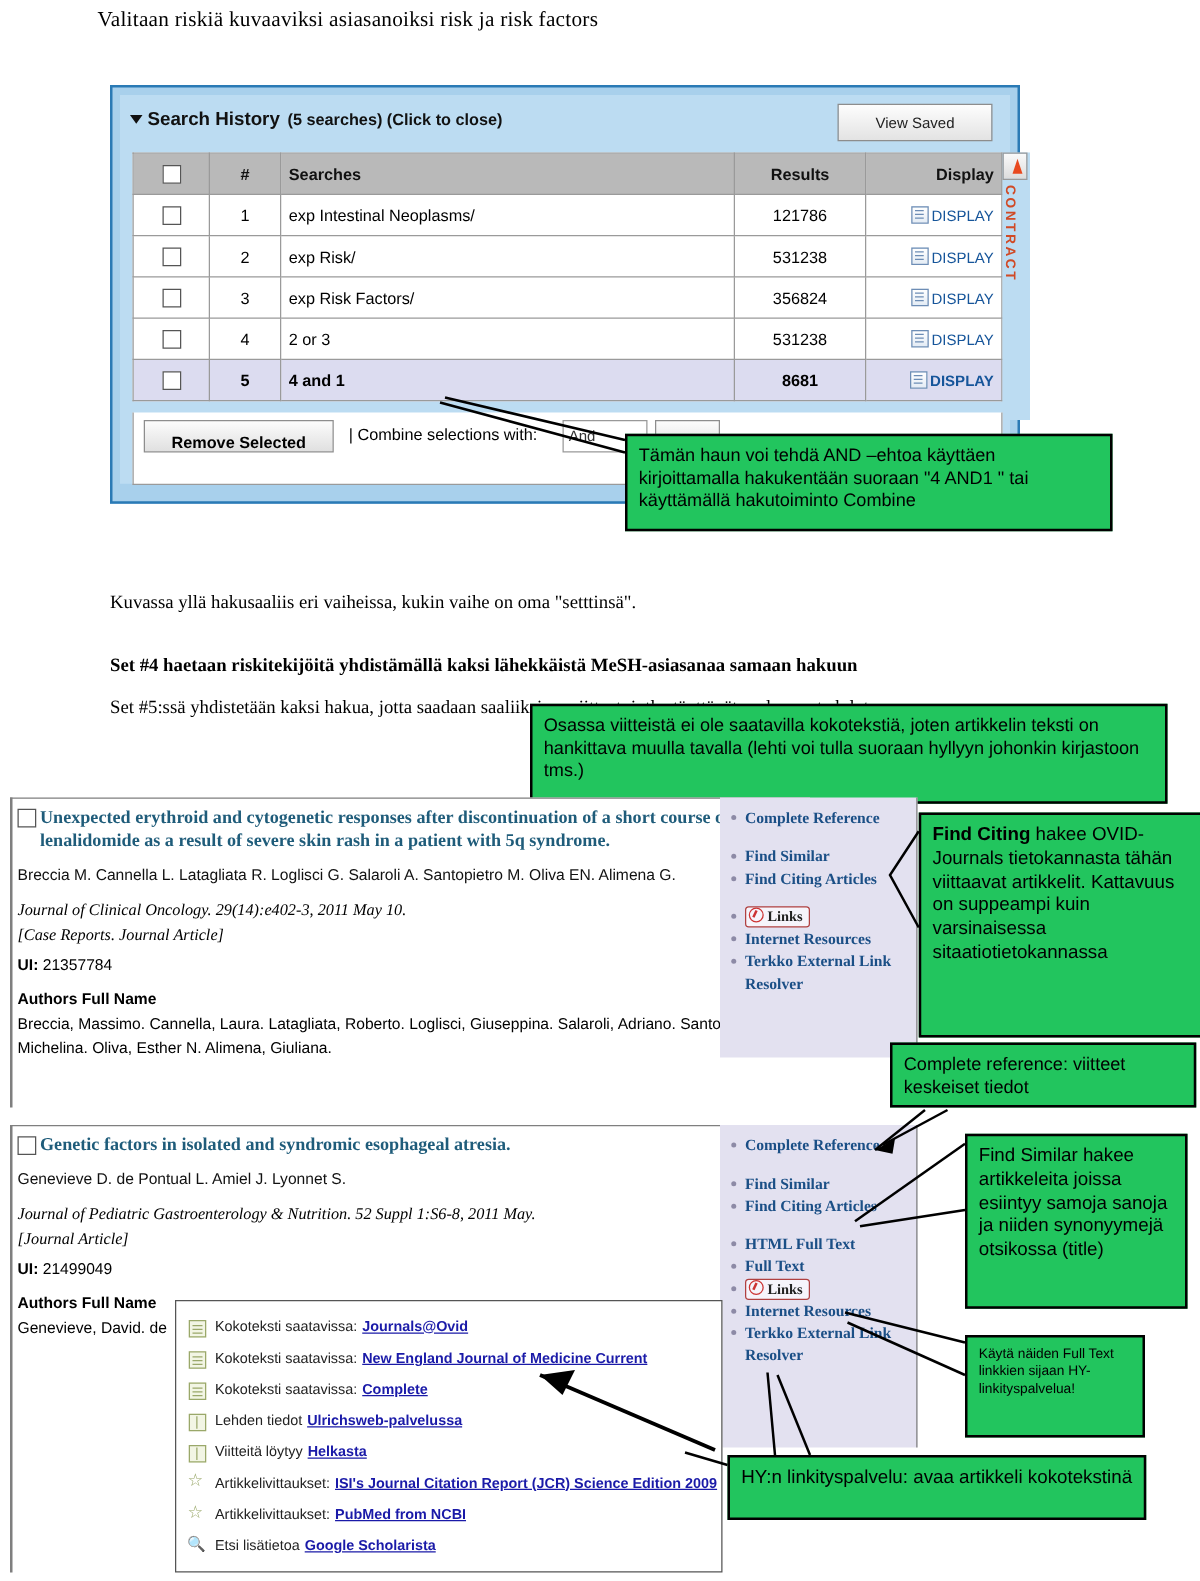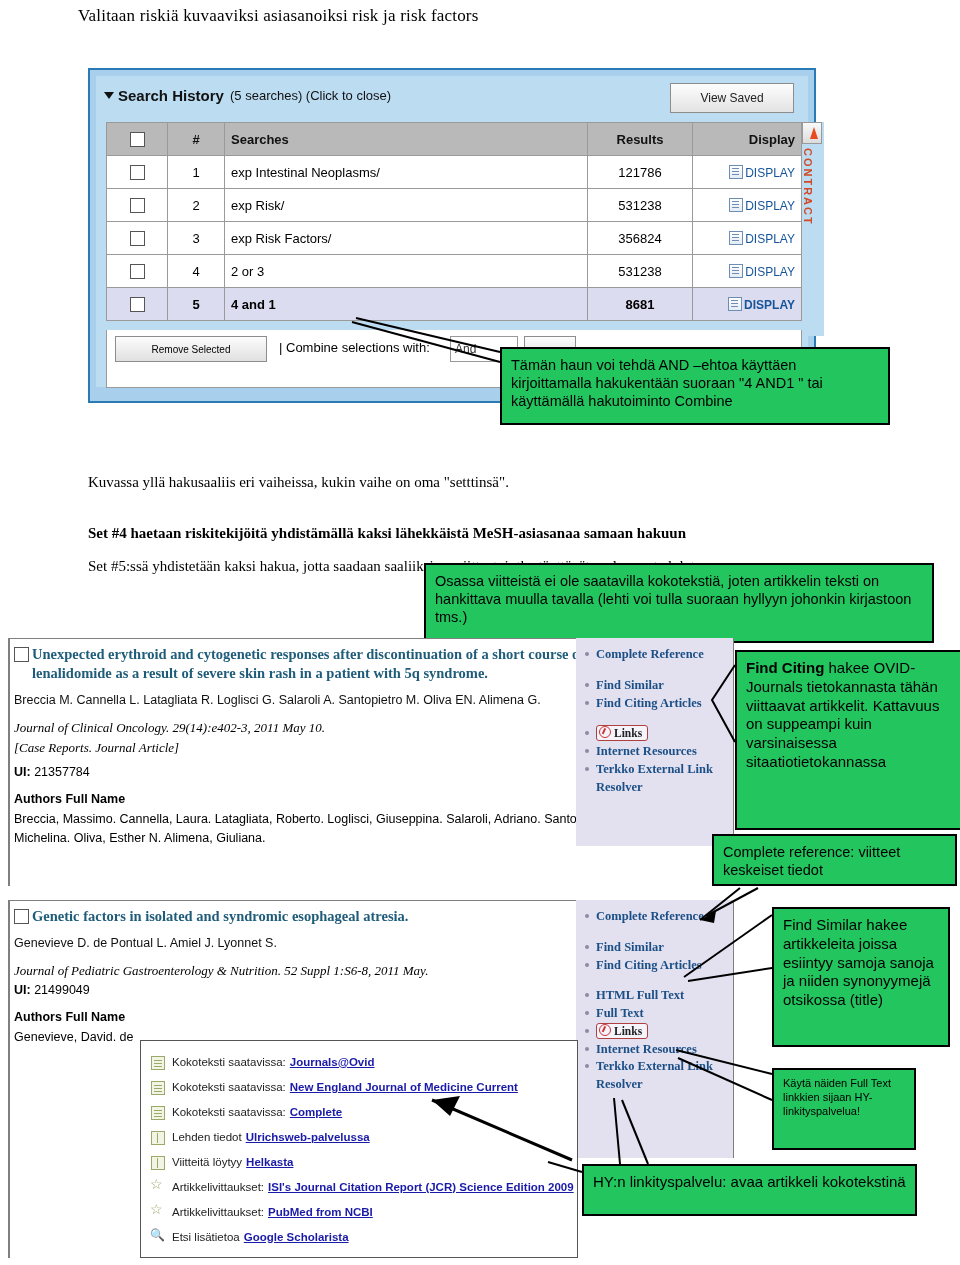--- a/index.html
+++ b/index.html
@@ -55,20 +55,21 @@
     width: 0; height: 0;
     border-left: 5px solid transparent;
     border-right: 5px solid transparent;
     border-top: 7px solid #111;
   }
   #search-history-count {
     position: absolute; left: 134px; top: 12px;
     font-family: "Liberation Sans", sans-serif;
     font-size: 13px; color: #111;
     white-space: nowrap;
+    font-weight: bold;
   }
   #view-saved-btn {
     position: absolute; right: 14px; top: 7px;
     width: 122px; height: 28px;
     background: linear-gradient(#fdfdfd,#e3e3e3);
     border: 1px solid #8d8d8d;
     font-family: "Liberation Sans", sans-serif;
     font-size: 12px;
     display: flex; align-items: center; justify-content: center;
     color: #222;
@@ -174,23 +175,24 @@
     border: 1px solid #9a9a9a;
     border-top: none;
     box-sizing: border-box;
   }
   #remove-selected-btn {
     position: absolute; left: 8px; top: 6px;
     width: 150px; height: 24px;
     background: linear-gradient(#fcfcfc,#e0e0e0);
     border: 1px solid #8d8d8d;
     font-family: "Liberation Sans", sans-serif;
-    font-size: 10px;
-    display: flex; align-items: center; justify-content: center;
+    font-size: 13px;
+    display: flex; align-items: flex-end; justify-content: center;
     cursor: pointer;
+    font-weight: bold;
   }
   #combine-label {
     position: absolute; left: 172px; top: 10px;
     font-family: "Liberation Sans", sans-serif;
     font-size: 13px;
     white-space: nowrap;
   }
   #combine-label::before {
     content: "| ";
   }
@@ -582,20 +584,21 @@
 
 <div class="abs callout" id="callout-complete-ref">Complete reference: viitteet keskeiset tiedot</div>
 
 <div class="abs" id="record-2">
   <p class="rec-title">
     <span class="chk"></span>
     <span>Genetic factors in isolated and syndromic esophageal atresia.</span>
   </p>
   <p class="rec-authors">Genevieve D. de Pontual L. Amiel J. Lyonnet S.</p>
   <p class="rec-journal">Journal of Pediatric Gastroenterology &amp; Nutrition. 52 Suppl 1:S6-8, 2011 May.</p>
+  <p class="rec-type">[Journal Article]</p>
   <p class="rec-ui">
     <b>UI:</b>
     <span>21499049</span>
   </p>
   <p class="rec-afn-head">Authors Full Name</p>
   <p class="rec-afn">Genevieve, David. de</p>
 </div>
 
 <div class="abs links-col" id="links-col-2">
     <div class="lk">Complete Reference</div>

